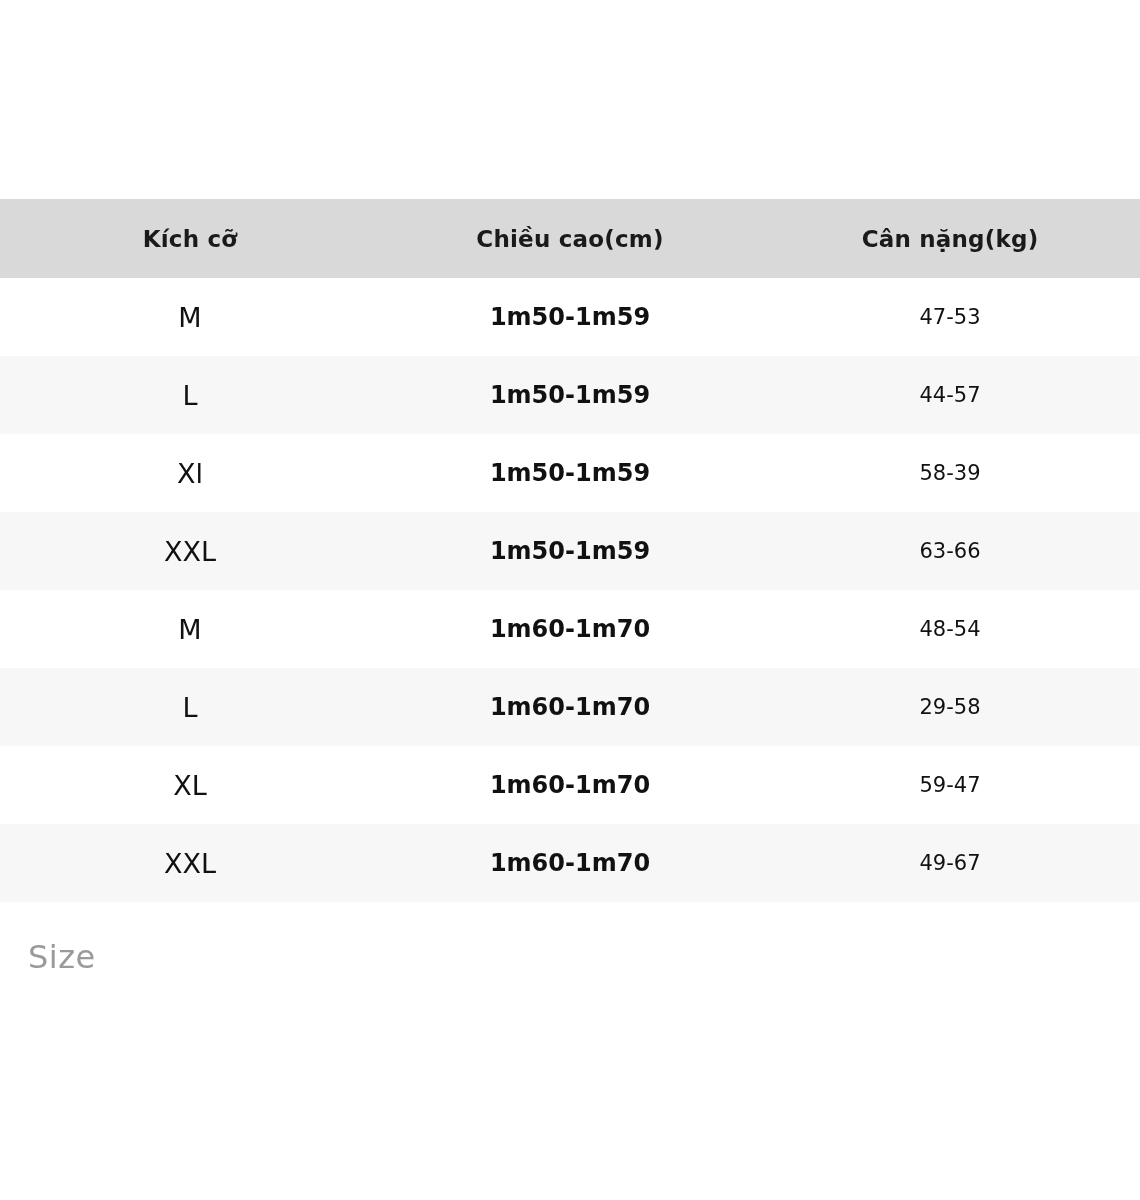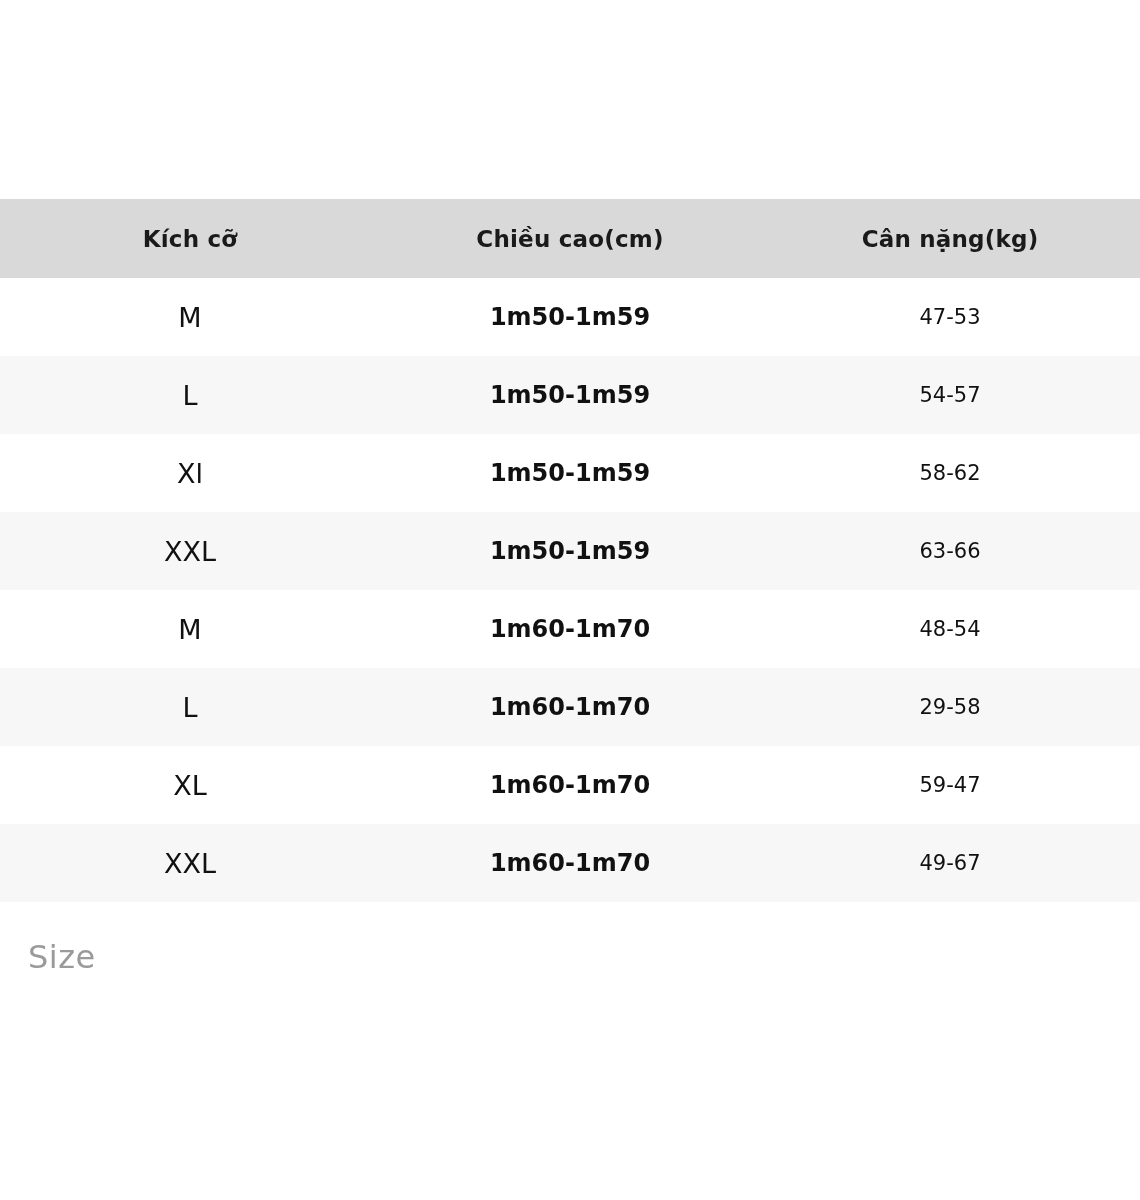--- a/index.html
+++ b/index.html
@@ -90,26 +90,26 @@
     </thead>
     <tbody>
       <tr class="odd">
         <td class="cell-size">M</td>
         <td class="cell-height">1m50-1m59</td>
         <td class="cell-weight">47-53</td>
       </tr>
       <tr class="even">
         <td class="cell-size">L</td>
         <td class="cell-height">1m50-1m59</td>
-        <td class="cell-weight">54-57</td>
+        <td class="cell-weight">44-57</td>
       </tr>
       <tr class="odd">
         <td class="cell-size">Xl</td>
         <td class="cell-height">1m50-1m59</td>
-        <td class="cell-weight">58-62</td>
+        <td class="cell-weight">58-39</td>
       </tr>
       <tr class="even">
         <td class="cell-size">XXL</td>
         <td class="cell-height">1m50-1m59</td>
         <td class="cell-weight">63-66</td>
       </tr>
       <tr class="odd">
         <td class="cell-size">M</td>
         <td class="cell-height">1m60-1m70</td>
         <td class="cell-weight">48-54</td>

